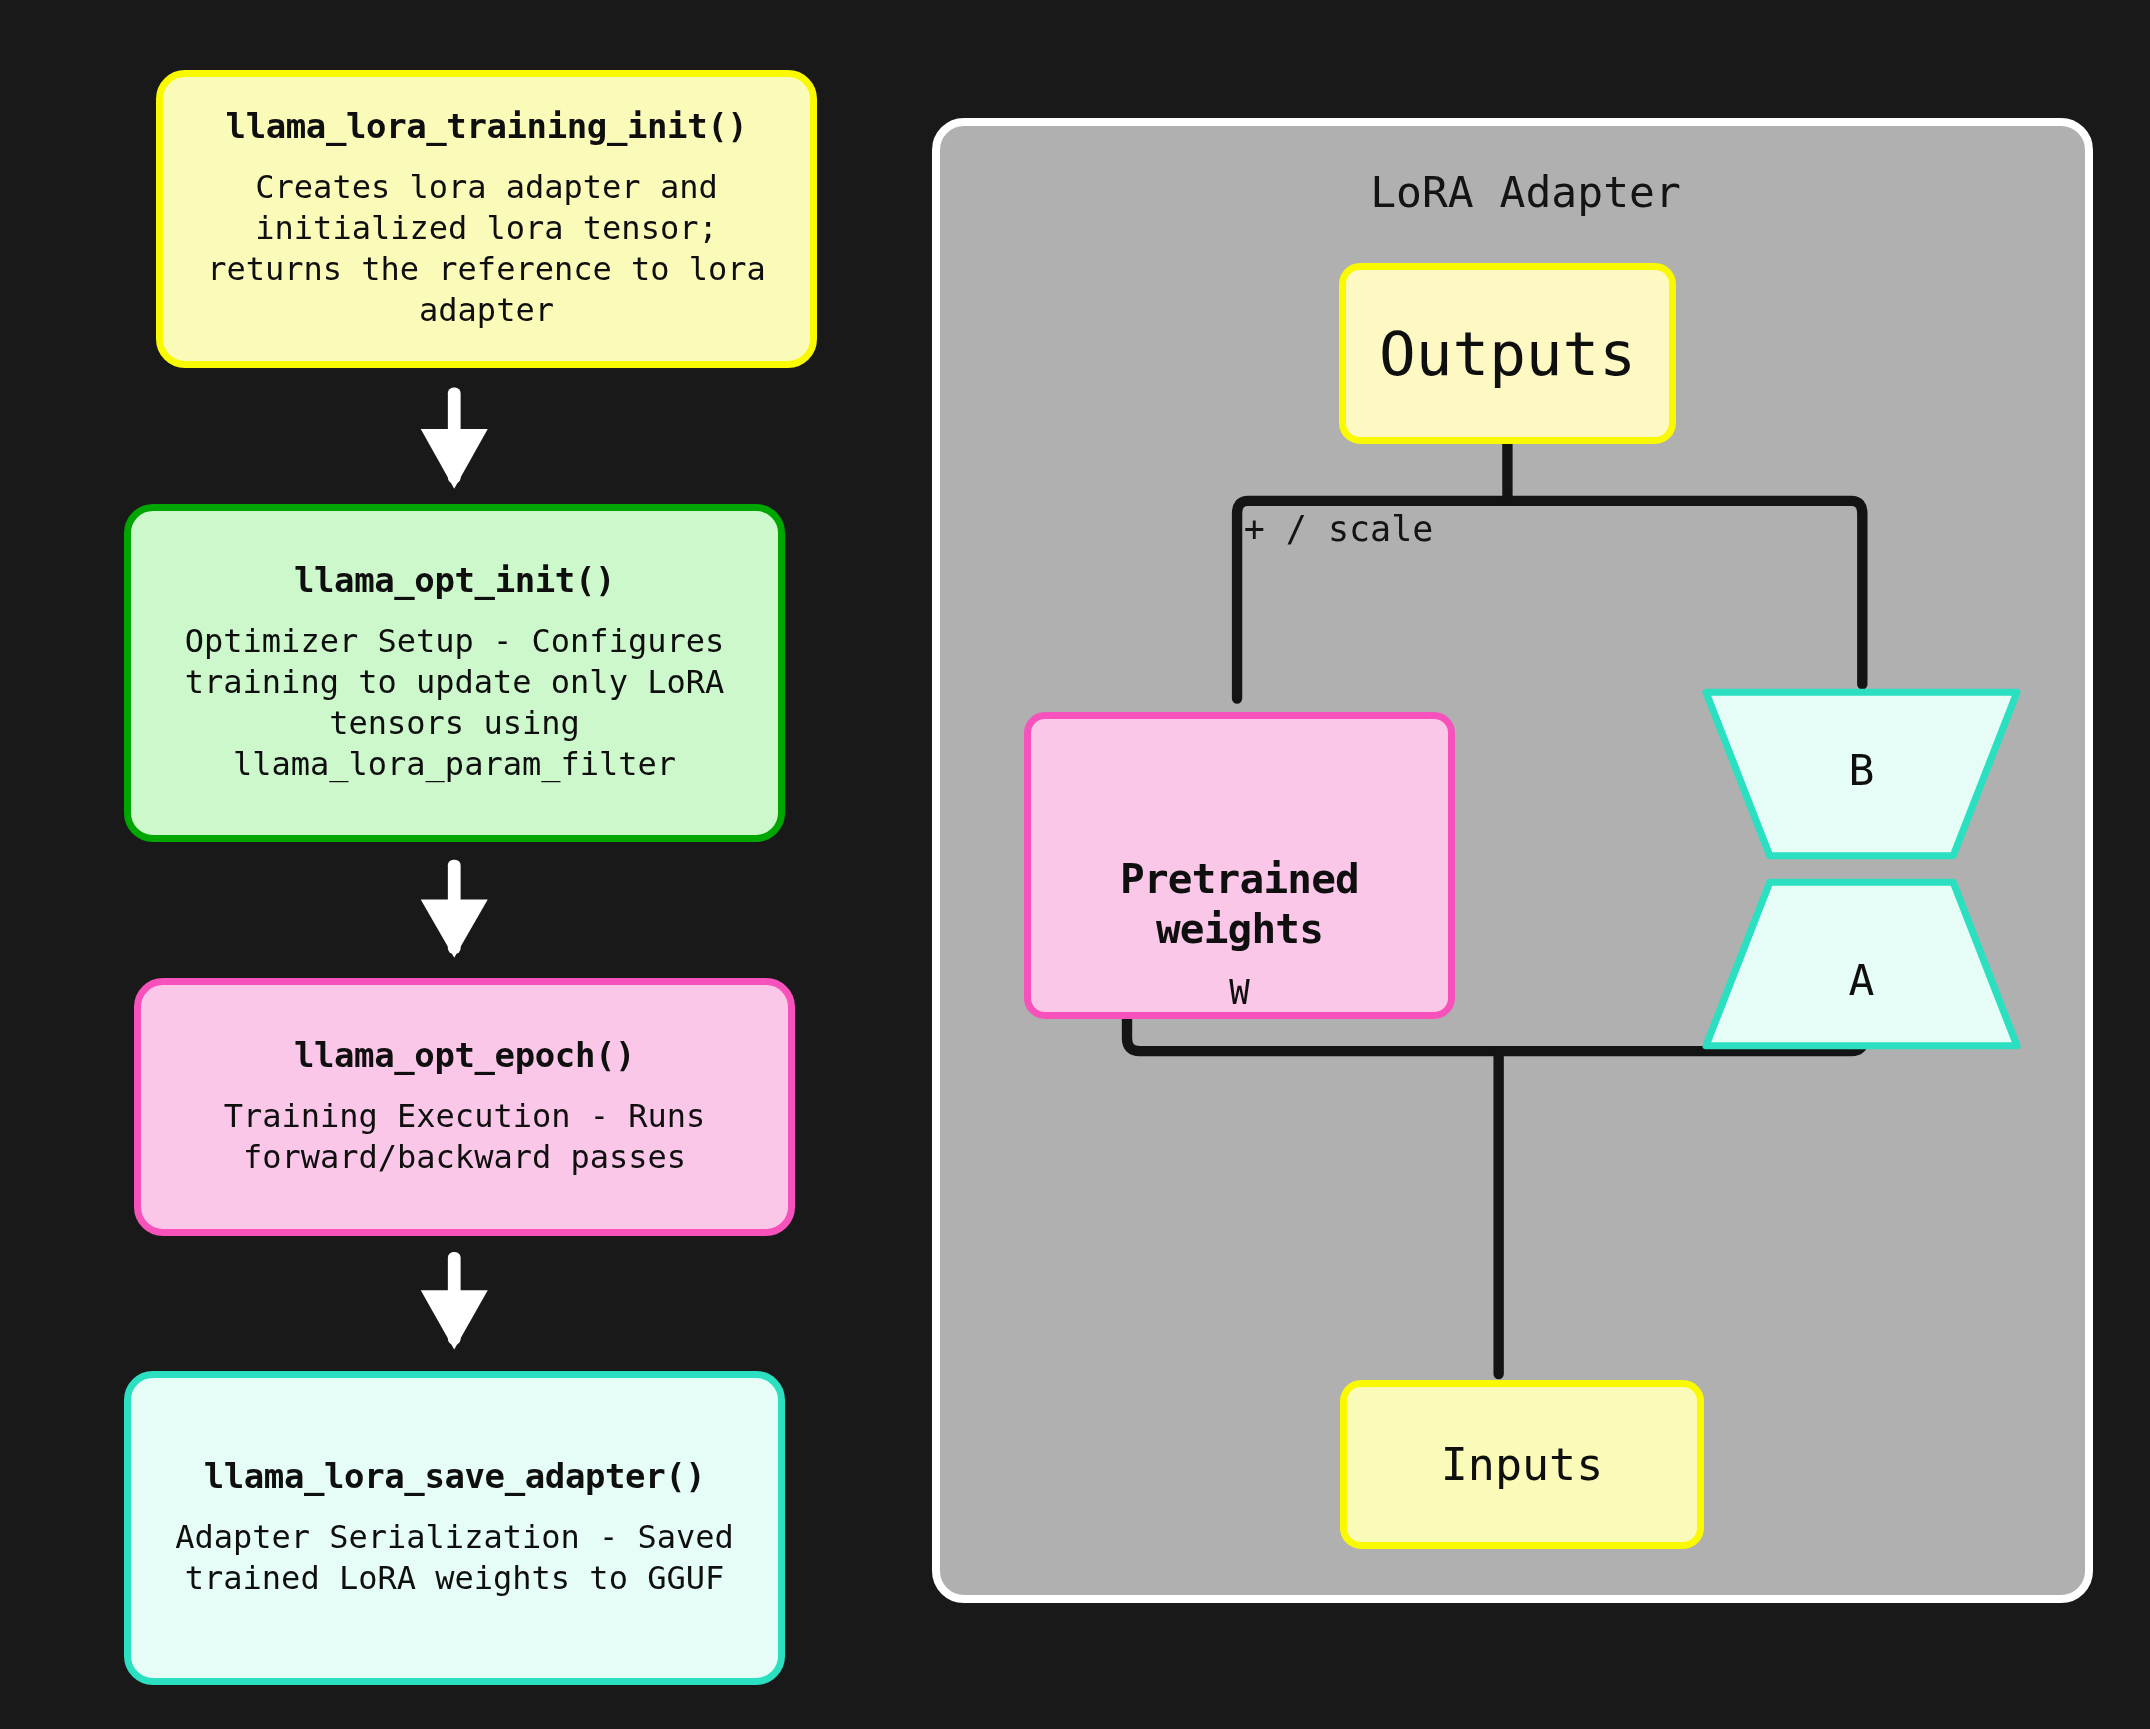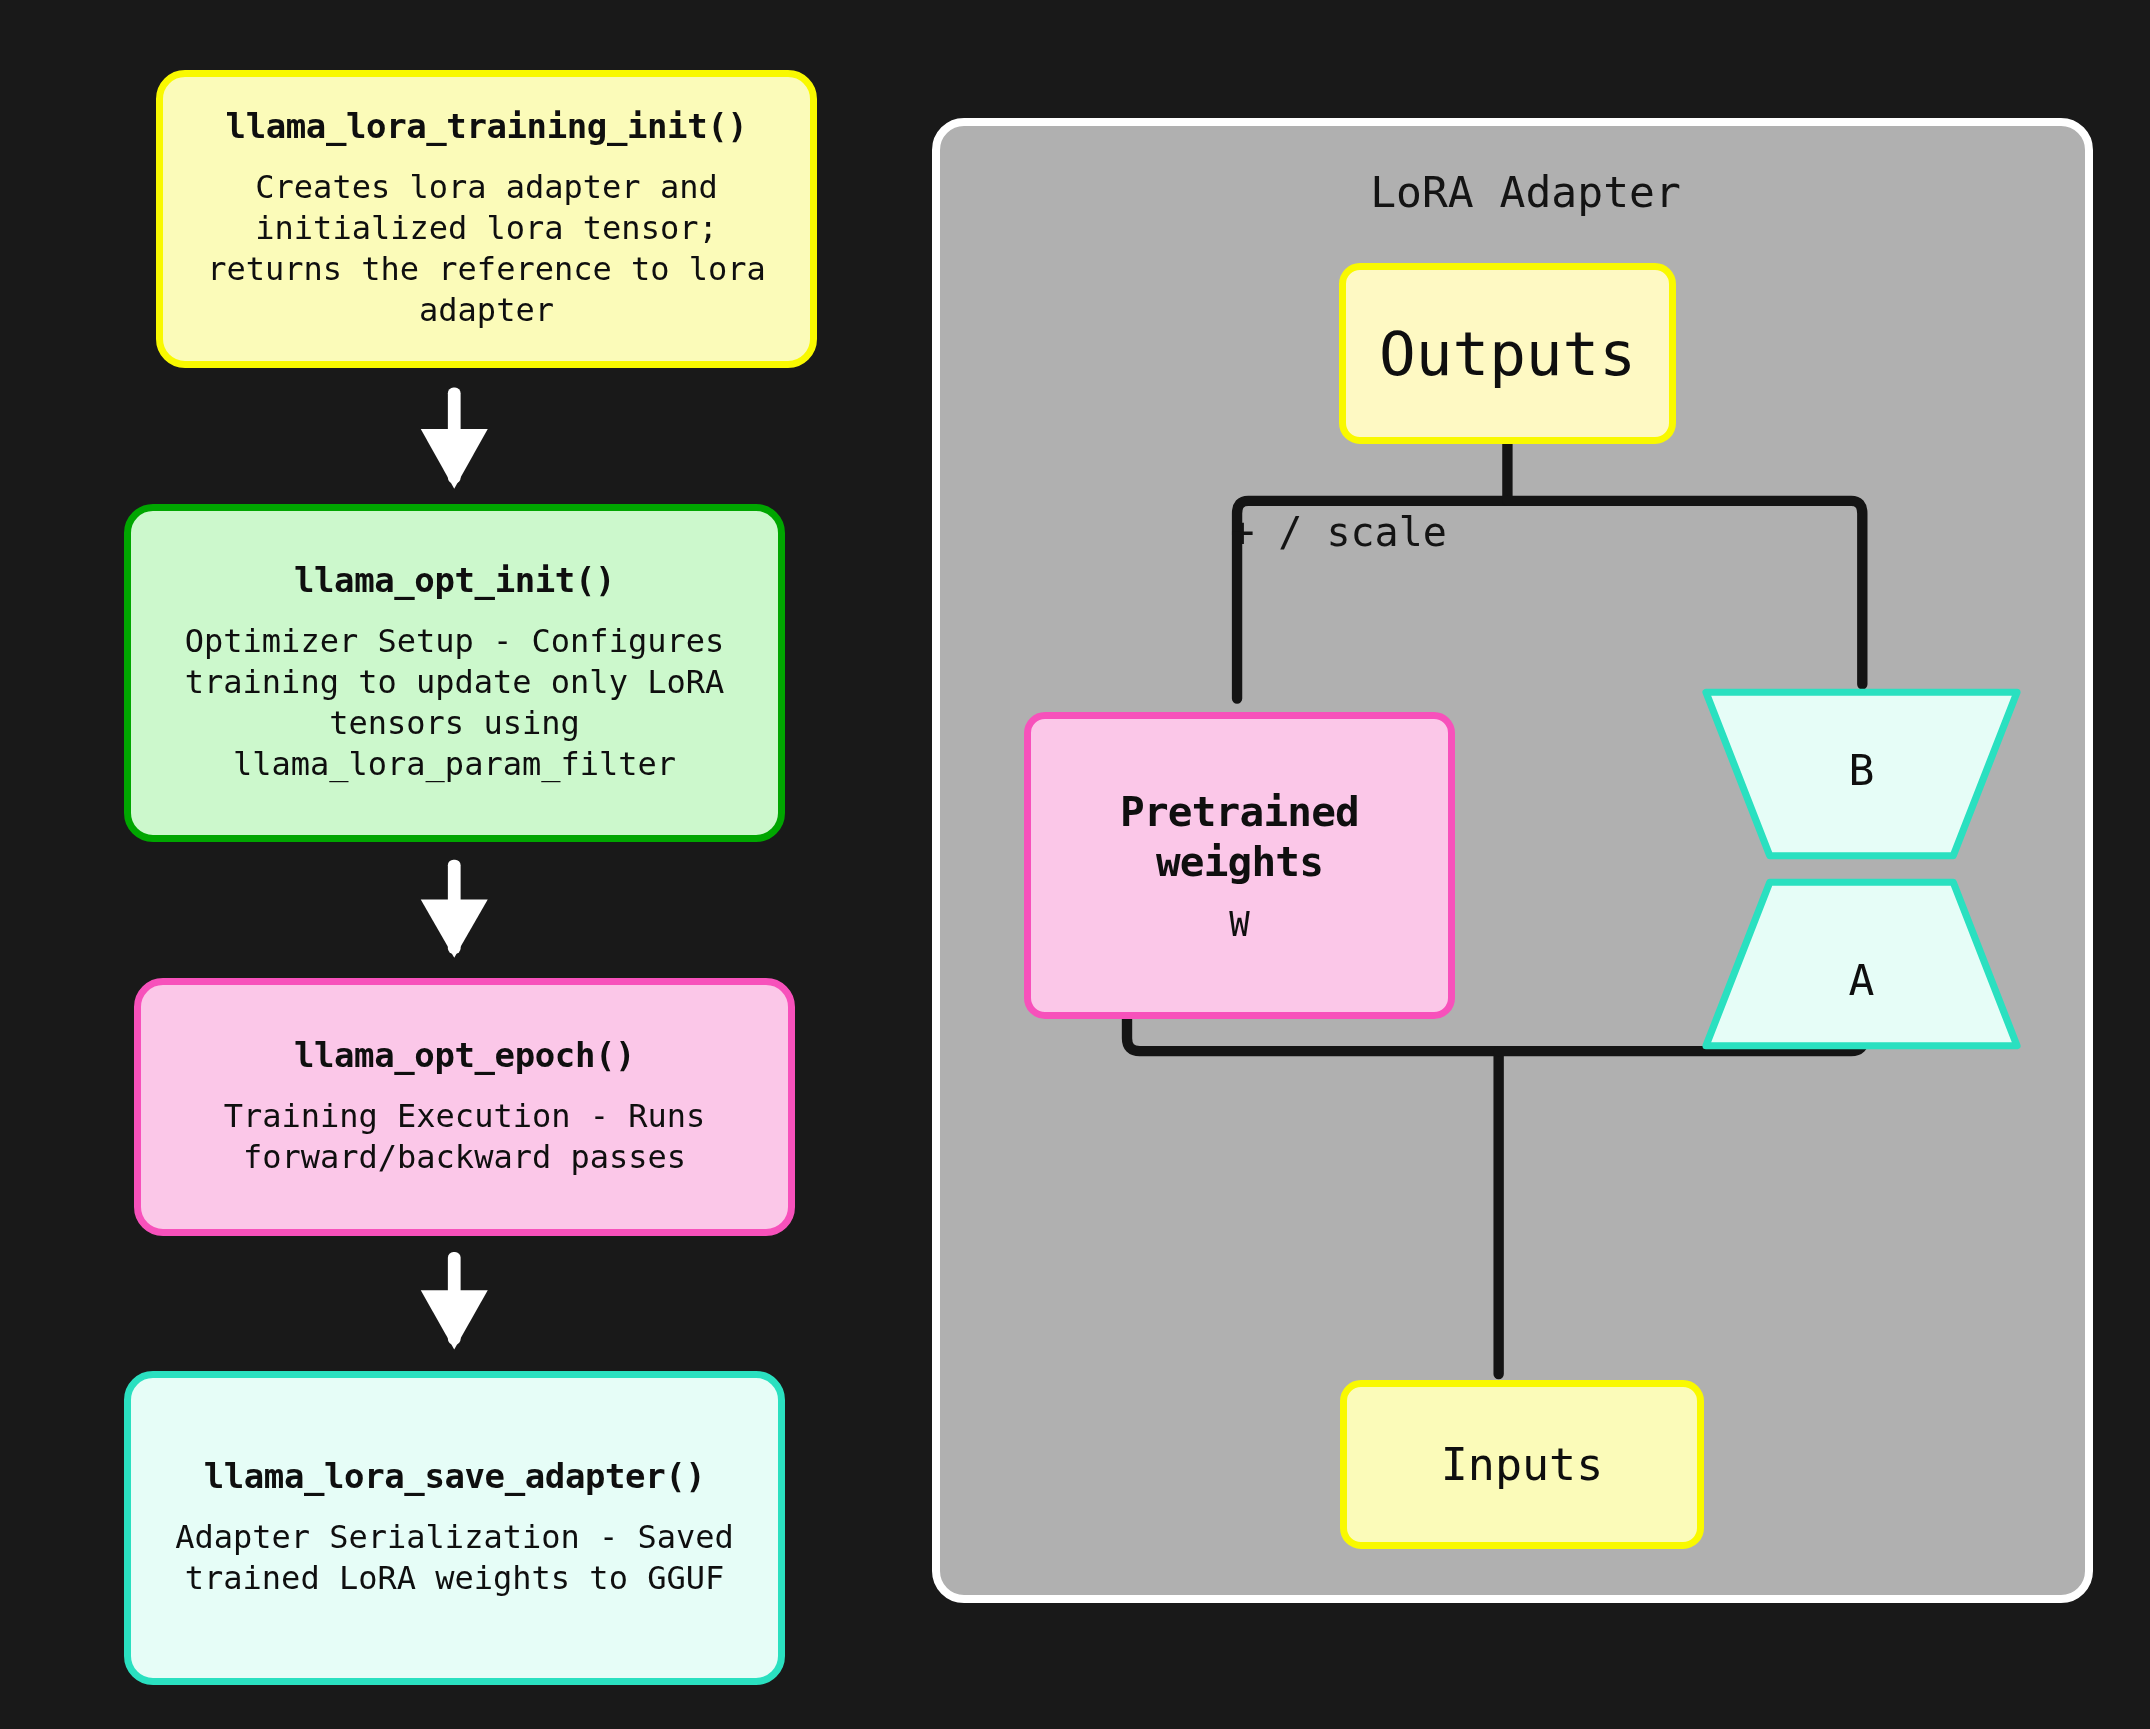--- a/index.html
+++ b/index.html
@@ -116,20 +116,21 @@
     border: 7.2px solid #f9f900;
     border-radius: 21px;
     font-size: 45px;
   }
   #node-pretrained {
     left: 84px;  top: 586px;
     width: 431px; height: 307px;
     background: #fbc7e8;
     border: 7.2px solid #f751bb;
     border-radius: 21px;
+    justify-content: flex-end;
   }
   .pw-main {
     font-size: 41px;
     font-weight: bold;
     line-height: 1.22;
     letter-spacing: -0.8px;
   }
   .pw-sub {
     font-size: 34px;
     margin-top: 17.6px;
@@ -156,21 +157,21 @@
     left: 0; top: 0;
     width: 1146px; height: 1469px;
     pointer-events: none;
   }
   #scale-label {
     position: absolute;
     left: 223px;
     top: 383px;
     width: 351px;
     text-align: center;
-    font-size: 40px;
+    font-size: 35px;
     color: #141414;
   }
 </style>
 </head>
 <body>
 
 <div id="stage">
 
   <div class="flow-box box-yellow" id="box-init">
     <div class="flow-title">llama_lora_training_init()</div>

